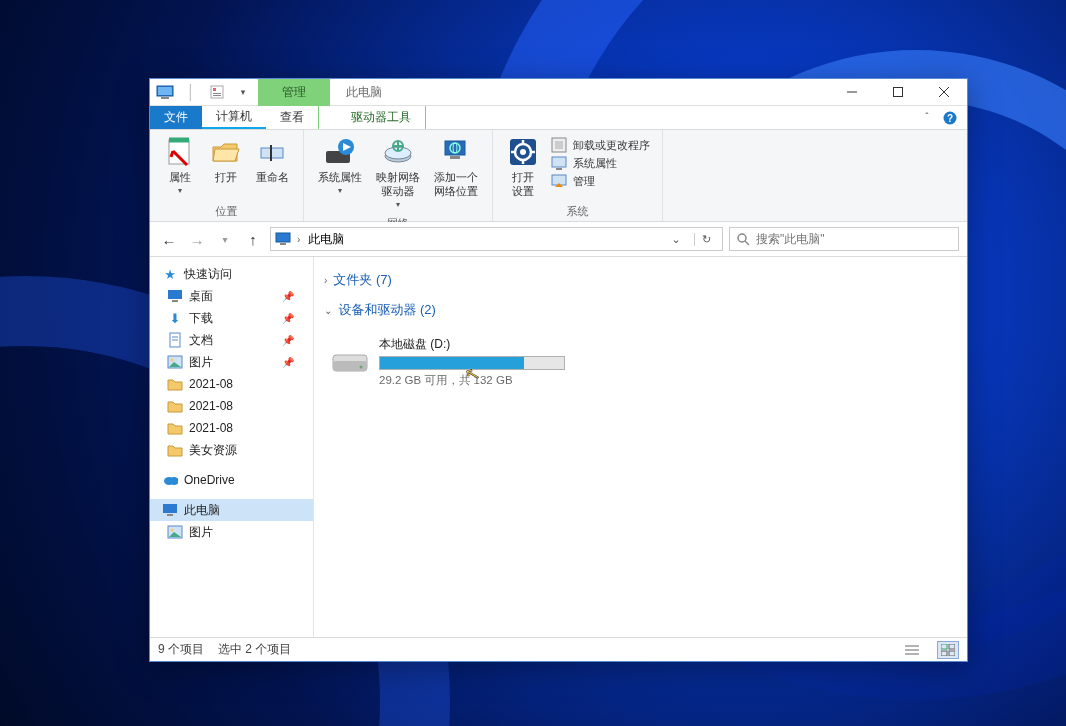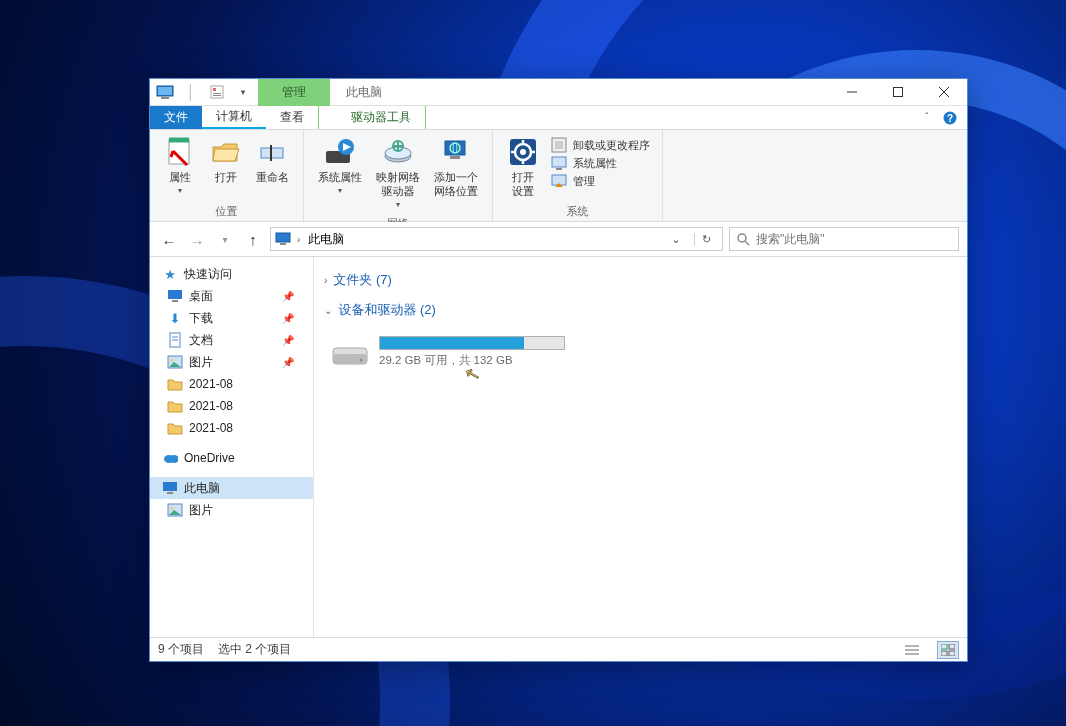--- a/index.html
+++ b/index.html
@@ -378,20 +378,28 @@
             <span>2021-08</span>
           </div>
         <div class="tnode sub">
             <span class="nic">
               <svg width="16" height="14">
                 <path d="M1 3 L6 3 L8 5 L15 5 L15 13 L1 13 Z" fill="#f4c96a" stroke="#c89a3a"></path>
               </svg>
             </span>
             <span>2021-08</span>
           </div>
+        <div class="tnode sub">
+            <span class="nic">
+              <svg width="16" height="14">
+                <path d="M1 3 L6 3 L8 5 L15 5 L15 13 L1 13 Z" fill="#f4c96a" stroke="#c89a3a"></path>
+              </svg>
+            </span>
+            <span>美女资源</span>
+          </div>
         <div style="height:8px"></div>
         <div class="tnode">
           <span class="nic">
               <svg width="18" height="12">
                 <ellipse cx="7" cy="7" rx="5" ry="4" fill="#2a8ad6"></ellipse>
                 <ellipse cx="12" cy="7" rx="5" ry="4" fill="#2a8ad6"></ellipse>
               </svg>
             </span>
           <span>OneDrive</span>
         </div>
@@ -430,20 +438,21 @@
       <div class="drives" id="drives-container">
           <div class="drive ">
        <span class="dic">
               <svg width="38" height="38">
                 <rect x="2" y="12" width="34" height="16" rx="3" fill="#ddd" stroke="#aaa"></rect>
                 <rect x="2" y="18" width="34" height="10" rx="3" fill="#bbb"></rect>
                 <circle cx="30" cy="24" r="1.5" fill="#6a6"></circle>
               </svg>
             </span>
        <div class="dinfo">
+         <span class="dname">本地磁盘 (D:)</span>
          <div class="bar">
                 <div class="fill" style="width:78%"></div>
               </div>
          <span class="dstat">29.2 GB 可用，共 132 GB</span>
        </div>
      </div>
         </div>
     </div>
   </div>
 

